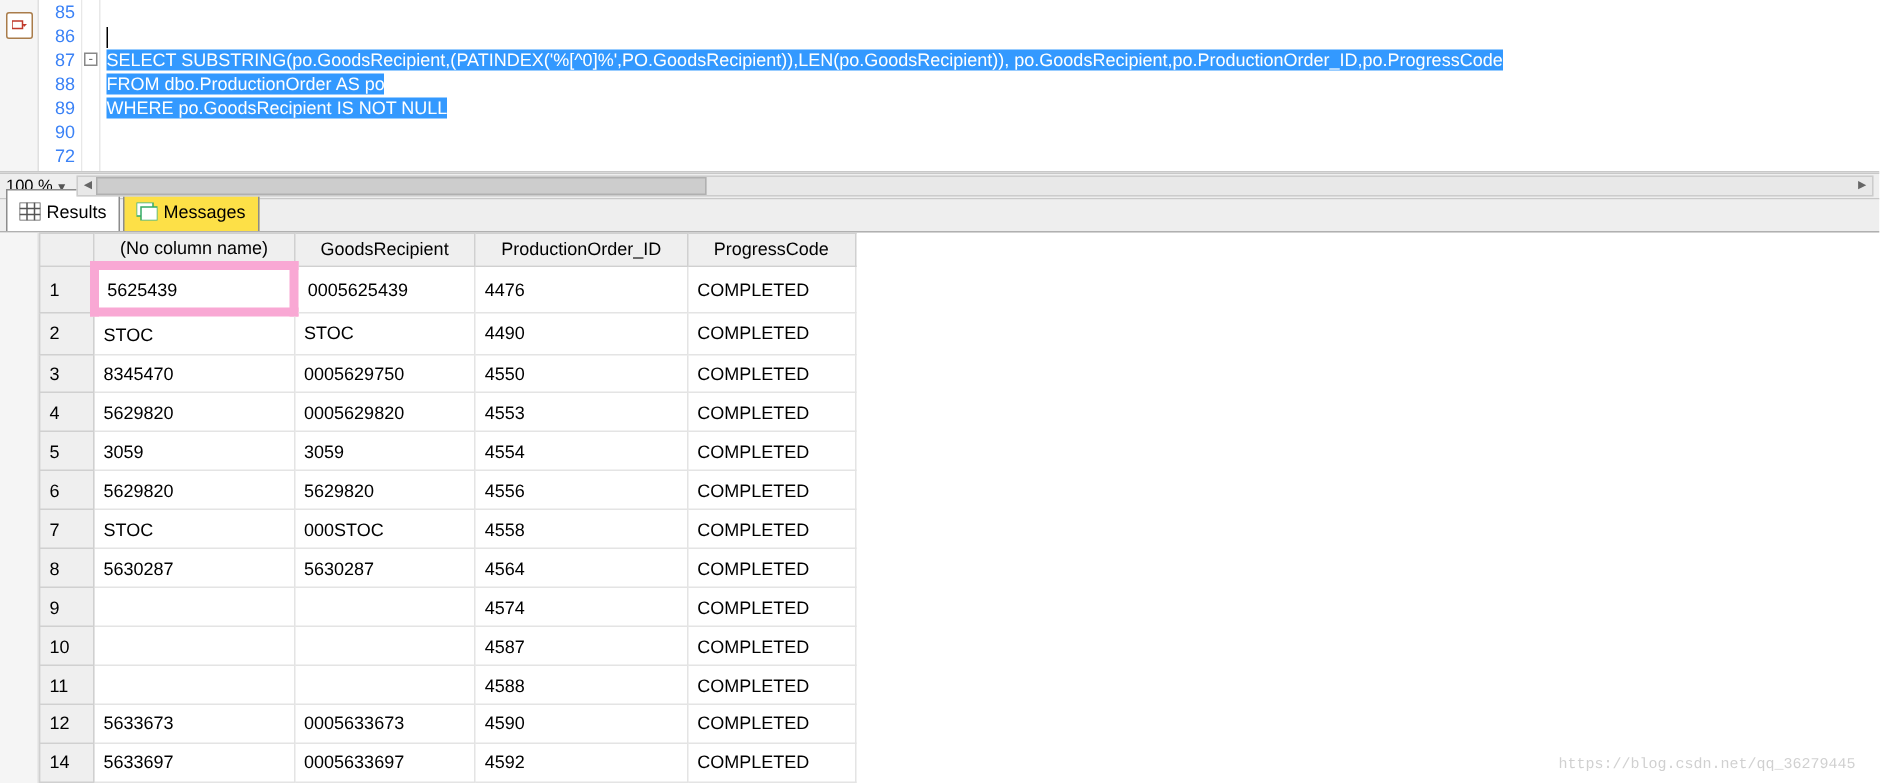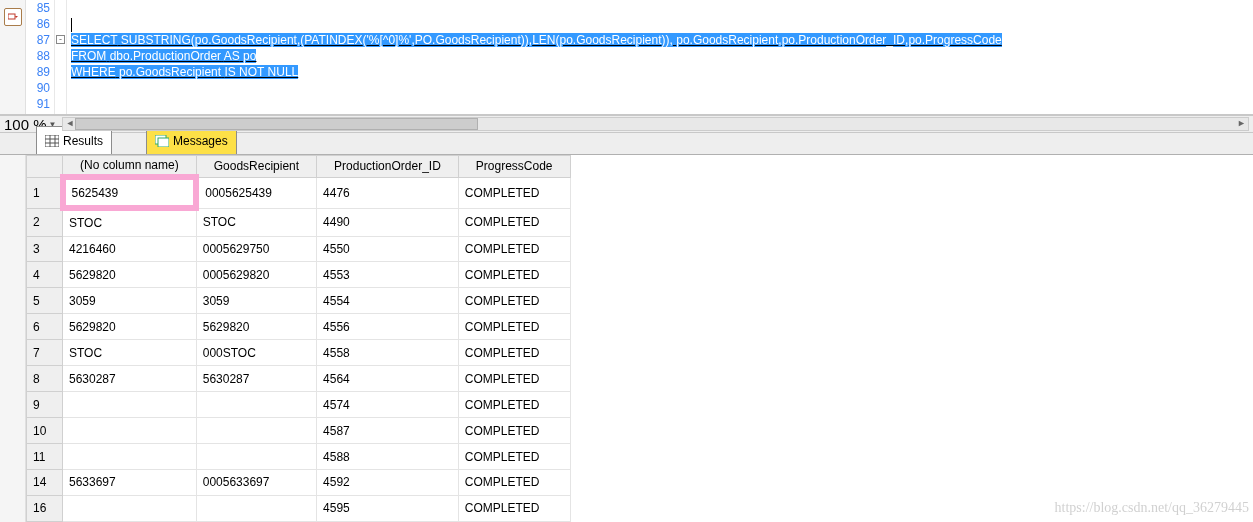--- a/index.html
+++ b/index.html
@@ -5,74 +5,74 @@
 * { margin:0; padding:0; box-sizing:border-box; font-family:"Segoe UI",Tahoma,sans-serif; font-size:12px; }
 body { background:#fff; width:1253px; height:522px; overflow:hidden; position:relative; }
 .editor-wrap { display:flex; height:115px; border-bottom:1px solid #c8c8c8; }
 .gutter-strip { width:26px; background:#f5f5f5; border-right:1px solid #e0e0e0; display:flex; flex-direction:column; align-items:center; padding-top:8px; }
 .red-btn { width:18px; height:18px; border:1px solid #a97c4a; background:#fff; display:flex; align-items:center; justify-content:center; border-radius:2px; }
 .red-btn svg { width:10px; height:10px; }
 .line-nums { width:29px; background:#fff; font-family:"Courier New",monospace; color:#3b82f6; text-align:right; padding-right:4px; padding-top:0; line-height:16px; border-right:1px solid #e8e8e8; }
 .line-nums div { height:16px; }
 .fold-gutter { width:12px; background:#fff; border-right:1px solid #e8e8e8; position:relative; }
 .fold-box { position:absolute; left:1px; width:9px; height:9px; border:1px solid #888; background:#fff; font-size:9px; line-height:7px; text-align:center; color:#666; }
-.code-area { flex:1; font-family:"Courier New",monospace; line-height:16px; padding:0 4px; white-space:pre; overflow:hidden; position:relative;text-decoration:underline; }
+.code-area { flex:1; font-family:"Courier New",monospace; line-height:16px; padding:0 4px; white-space:pre; overflow:hidden; position:relative; }
 .code-line { height:16px; }
 .hl { background:#3399ff; color:#fff; }
 .hl .kw, .hl .fn, .hl .str, .hl .op, .hl .gray, .hl .id { color:#fff; }
 .kw { color:#0000ff; }
 .fn { color:#ff00ff; }
 .str { color:#ff0000; }
 .op { color:#808080; }
 .gray { color:#808080; }
 .id { color:#000; }
 .cursor { display:inline-block; width:0; height:14px; border-left:1px solid #000; vertical-align:middle; }
 .zoom-bar { height:18px; background:#eee; border-top:1px solid #c8c8c8; border-bottom:1px solid #c8c8c8; display:flex; align-items:center; padding:0 4px; }
-.zoom-val { font-size:15px; margin-right:2px; }
+.zoom-val { font-size:11px; margin-right:2px; }
 .zoom-arrow { font-size:8px; color:#555; margin-right:6px; }
 .h-scroll { flex:1; height:14px; background:#e8e8e8; position:relative; border:1px solid #ccc; }
 .h-thumb { position:absolute; left:0; top:0; height:100%; width:34%; background:#cdcdcd; border:1px solid #b0b0b0; }
 .tabs-row { height:22px; background:#eee; border-bottom:1px solid #b0b0b0; display:flex; align-items:flex-end; padding-left:4px; }
-.tab { height:28px; padding:2px 8px; background:#fff; border:1px solid #8c8c8c; border-bottom:none; margin-right:2px; display:flex; align-items:center; gap:4px; font-size:11px;margin-left:32px; }
+.tab { height:28px; padding:2px 8px; background:#fff; border:1px solid #8c8c8c; border-bottom:none; margin-right:2px; display:flex; align-items:center; gap:4px; font-size:11px; }
 .tab.inactive { background:#fde047; }
 .tab-ico { width:14px; height:12px; display:inline-flex; align-items:center; justify-content:center; }
 .grid-wrap { display:flex; height:calc(522px - 115px - 18px - 22px); overflow:hidden; }
 .grid-left-edge { width:26px; background:#f5f5f5; border-right:1px solid #e0e0e0; }
 .grid { border-collapse:collapse; font-size:12px; }
 .grid th { background:#efefef; border:1px solid #d0d0d0; padding:2px 17px; font-weight:normal; text-align:right; height:20px; white-space:nowrap; }
 .grid td { border:1px solid #e4e4e4; padding:2px 6px; height:20px; white-space:nowrap; }
 .grid .rownum { background:#efefef; text-align:left; width:36px; border:1px solid #d0d0d0; }
 .grid th.rownum-h { background:#efefef; width:36px; }
 .grid td.sel { background:#fff; border:6px solid #f9a8d4; }
 .col-nc { width:106px; }
 .col-gr { width:94px; }
 .col-po { width:126px; }
 .col-pc { width:90px; }
-.watermark { position:absolute; right:4px; bottom:6px; color:rgba(120,120,120,0.35); font-size:14px; font-family:Liberation Serif, serif; }
+.watermark { position:absolute; right:16px; bottom:6px; color:rgba(120,120,120,0.35); font-size:10px; font-family:Liberation Mono, monospace; }
 </style>
 </head>
 <body>
 
 <div class="editor-wrap">
   <div class="gutter-strip">
     <div class="red-btn">
       <svg viewBox="0 0 10 10">
           <rect x="0" y="2" width="7" height="5" fill="none" stroke="#c0392b" stroke-width="1"></rect>
           <path d="M7 4 L10 4 L8 6 Z" fill="#c0392b"></path>
         </svg>
     </div>
   </div>
   <div class="line-nums" id="linenums">
       <div>85</div>
       <div>86</div>
       <div>87</div>
       <div>88</div>
       <div>89</div>
       <div>90</div>
-      <div>91</div>
+      <div>72</div>
     </div>
   <div class="fold-gutter">
     <div class="fold-box" style="top:35px;">-</div>
   </div>
   <div class="code-area" id="codearea"><div class="code-line"></div><div class="code-line"><span class="cursor"></span></div><div class="code-line"><span class="hl"><span class="kw">SELECT</span> <span class="fn">SUBSTRING</span><span class="op">(</span><span class="id">po.GoodsRecipient</span><span class="op">,(</span><span class="fn">PATINDEX</span><span class="op">(</span><span class="str">'%[^0]%'</span><span class="op">,</span><span class="id">PO.GoodsRecipient</span><span class="op">)),</span><span class="fn">LEN</span><span class="op">(</span><span class="id">po.GoodsRecipient</span><span class="op">)),</span> <span class="id">po.GoodsRecipient</span><span class="op">,</span><span class="id">po.ProductionOrder_ID</span><span class="op">,</span><span class="id">po.ProgressCode</span></span></div><div class="code-line"><span class="hl"><span class="kw">FROM</span> <span class="id">dbo.ProductionOrder</span> <span class="kw">AS</span> <span class="id">po</span></span></div><div class="code-line"><span class="hl"><span class="kw">WHERE</span> <span class="id">po.GoodsRecipient</span> <span class="gray">IS NOT NULL</span></span></div><div class="code-line"></div><div class="code-line"></div></div>
 </div>
 
 <div class="zoom-bar">
   <span class="zoom-val">100 %</span>
   <span class="zoom-arrow">▼</span>
@@ -129,21 +129,21 @@
         </tr>
         <tr>
           <td class="rownum">2</td>
           <td class="col-nc">STOC</td>
           <td class="col-gr">STOC</td>
           <td class="col-po">4490</td>
           <td class="col-pc">COMPLETED</td>
         </tr>
         <tr>
           <td class="rownum">3</td>
-          <td class="col-nc">4216460</td>
+          <td class="col-nc">8345470</td>
           <td class="col-gr">0005629750</td>
           <td class="col-po">4550</td>
           <td class="col-pc">COMPLETED</td>
         </tr>
         <tr>
           <td class="rownum">4</td>
           <td class="col-nc">5629820</td>
           <td class="col-gr">0005629820</td>
           <td class="col-po">4553</td>
           <td class="col-pc">COMPLETED</td>
@@ -191,30 +191,30 @@
           <td class="col-pc">COMPLETED</td>
         </tr>
         <tr>
           <td class="rownum">11</td>
           <td class="col-nc"></td>
           <td class="col-gr"></td>
           <td class="col-po">4588</td>
           <td class="col-pc">COMPLETED</td>
         </tr>
         <tr>
+          <td class="rownum">12</td>
+          <td class="col-nc">5633673</td>
+          <td class="col-gr">0005633673</td>
+          <td class="col-po">4590</td>
+          <td class="col-pc">COMPLETED</td>
+        </tr>
+        <tr>
           <td class="rownum">14</td>
           <td class="col-nc">5633697</td>
           <td class="col-gr">0005633697</td>
           <td class="col-po">4592</td>
           <td class="col-pc">COMPLETED</td>
         </tr>
-        <tr>
-          <td class="rownum">16</td>
-          <td class="col-nc"></td>
-          <td class="col-gr"></td>
-          <td class="col-po">4595</td>
-          <td class="col-pc">COMPLETED</td>
-        </tr>
       </tbody>
   </table>
 </div>
 
 <div class="watermark">https://blog.csdn.net/qq_36279445</div>
 
 </body></html>

